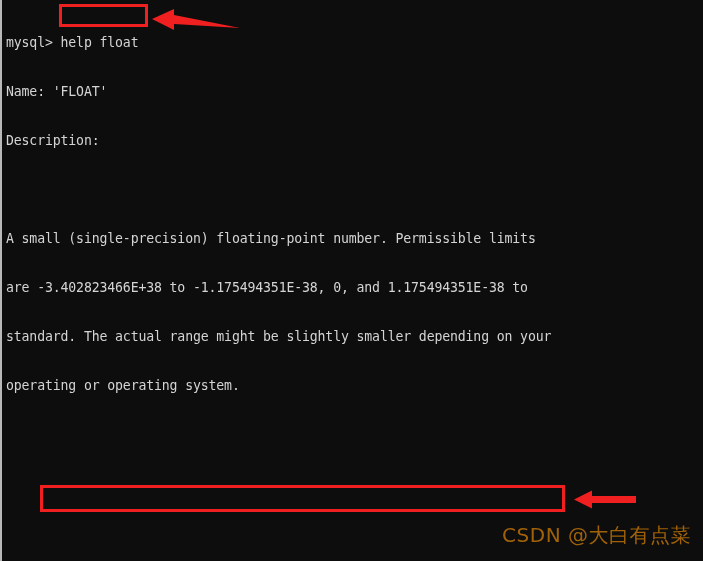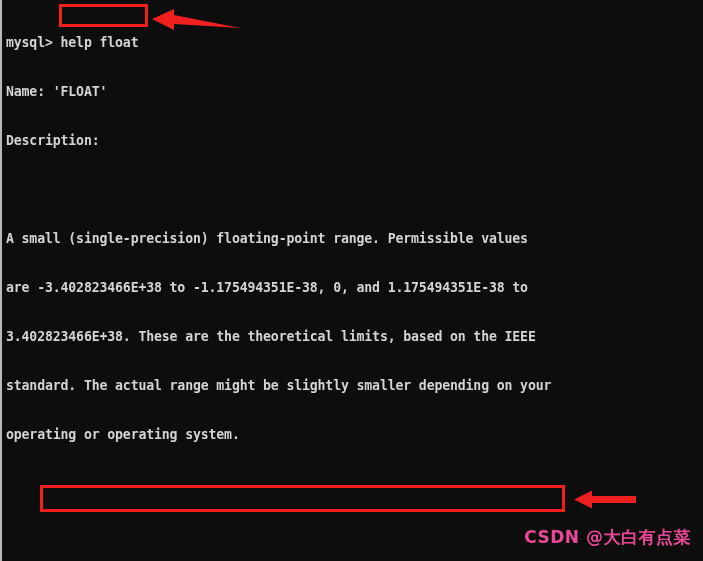--- a/index.html
+++ b/index.html
@@ -9,21 +9,20 @@
   }
   #terminal {
     position: relative;
     width: 703px;
     height: 561px;
     background: #0d0d0d;
     border-left: 2px solid #b9b9b9;
     box-sizing: border-box;
     overflow: hidden;
     font-family: "DejaVu Sans Mono", "Liberation Mono", monospace;
-    font-weight: bold;
   }
   #console-text {
     position: absolute;
     left: 4px;
     top: 2px;
     width: 690px;
     color: #d4d4d4;
     font-size: 13.2px;
     line-height: 16.35px;
     letter-spacing: -0.15px;
@@ -70,40 +69,39 @@
   #arrow-url {
     left: 570px;
     top: 489px;
     width: 66px;
     height: 21px;
   }
   #watermark {
     position: absolute;
     right: 12px;
     bottom: 12px;
-    color: #ec4899;
+    color: #a16207;
     font-family: "DejaVu Sans", "Liberation Sans", sans-serif;
-    font-size: 17px;
+    font-size: 20px;
     letter-spacing: 0.5px;
     white-space: nowrap;
   }
 </style>
 </head>
 <body>
 
 <div id="terminal">
 
   <div id="console-text">
     <div class="line">mysql&gt; help float</div>
     <div class="line">Name: 'FLOAT'</div>
     <div class="line">Description:</div>
     <div class="line blank"></div>
-    <div class="line">A small (single-precision) floating-point range. Permissible values</div>
+    <div class="line">A small (single-precision) floating-point number. Permissible limits</div>
     <div class="line">are -3.402823466E+38 to -1.175494351E-38, 0, and 1.175494351E-38 to</div>
-    <div class="line">3.402823466E+38. These are the theoretical limits, based on the IEEE</div>
     <div class="line">standard. The actual range might be slightly smaller depending on your</div>
     <div class="line">operating or operating system.</div>
     <div class="line blank"></div>
     
     
     
     
     
     
     

